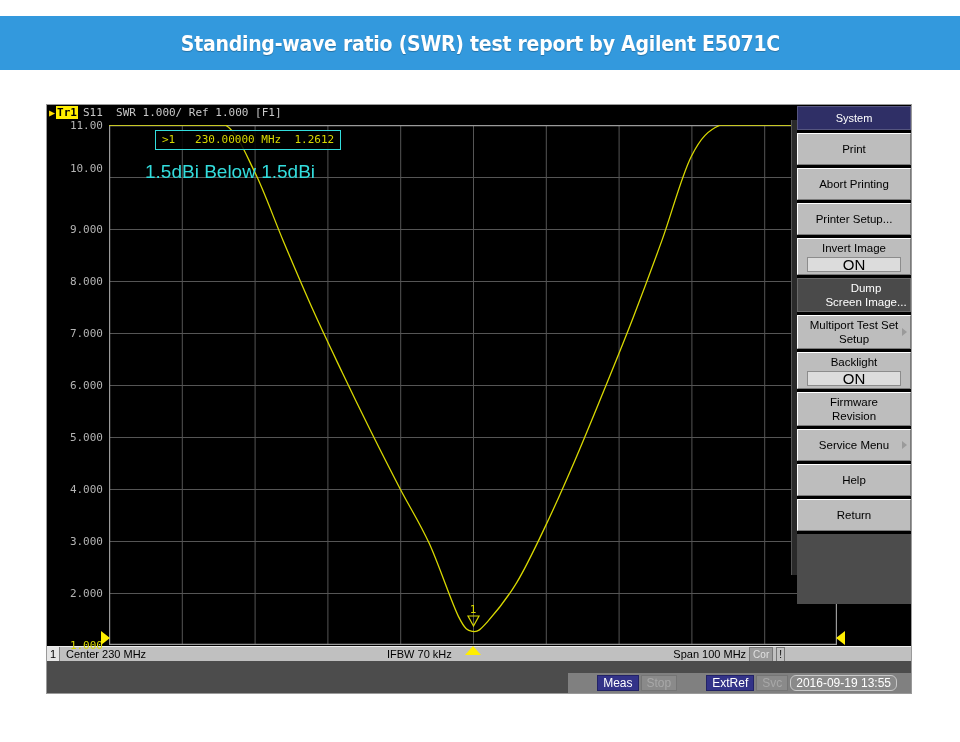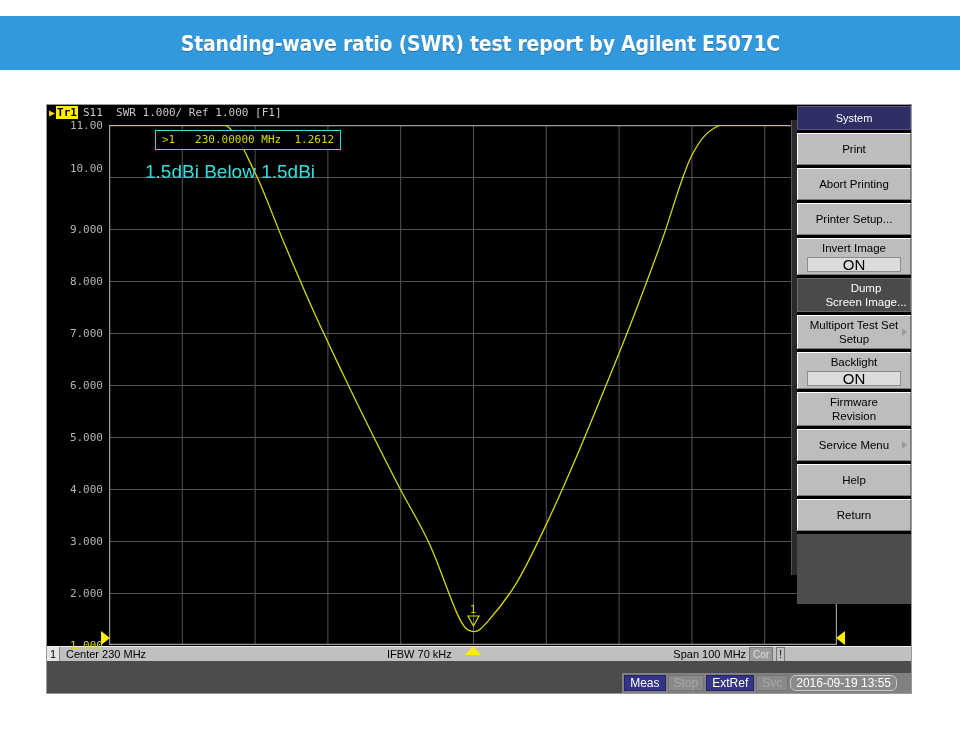--- a/index.html
+++ b/index.html
@@ -224,20 +224,21 @@
     display: flex;
     align-items: center;
     padding: 0 5px;
     margin-right: 2px;
     border: 1px solid #6a6a6a;
   }
   .status-cell.on {
     background: #333388;
     color: #ffffff;
     border-color: #222266;
+    margin-left: 27px;
   }
   .status-cell.off {
     background: #8a8a8a;
     color: #a8a8a8;
     border-color: #757575;
   }
   .status-cell.clock {
     background: #8a8a8a;
     color: #ffffff;
     border-color: #c8c8c8;

